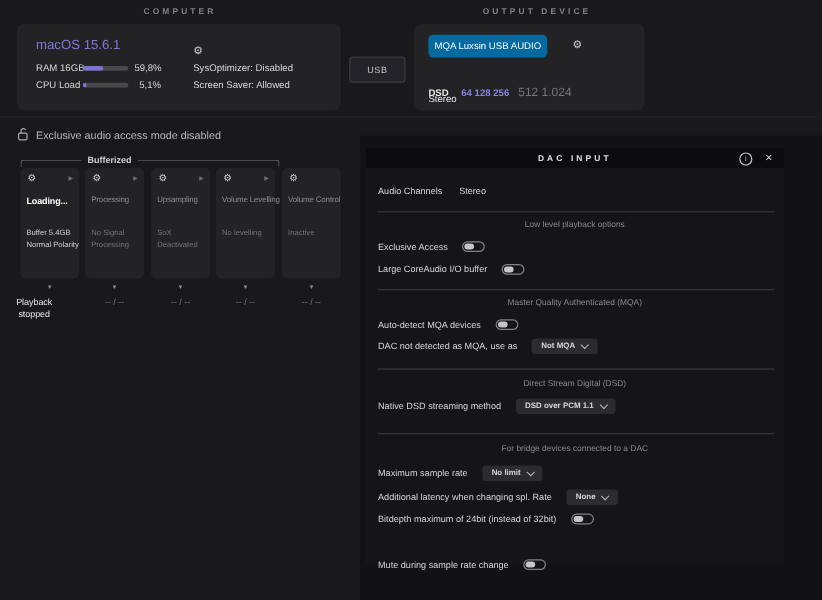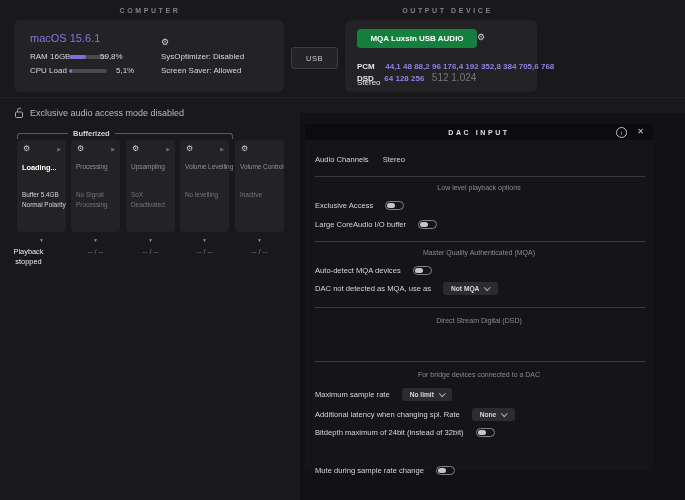--- a/index.html
+++ b/index.html
@@ -10,22 +10,22 @@
   .panel{background:#232326;border-radius:6px;}
   .os-ver{font-size:11px;color:#8477dc;}
   .meter-label{font-size:8px;color:#d8d8da;}
   .meter-val{font-size:8px;color:#d8d8da;}
   .bar{height:4px;width:38px;background:#48484d;border-radius:2px;overflow:hidden;}
   .bar-fill{height:100%;background:#7d71d6;border-radius:2px;}
   .sys-text{font-size:8px;color:#d8d8da;}
   .gear{font-size:9px;color:#cfcfd1;line-height:1;}
   .usb-btn{width:45px;height:20px;background:#242428;border:1px solid #3d3d42;border-radius:3px;
            display:flex;align-items:center;justify-content:center;font-size:7.5px;color:#c9c9cb;letter-spacing:.5px;cursor:default;}
-  .mqa-btn{width:120px;height:19px;background:#15803d;border-radius:4px;display:flex;align-items:center;justify-content:center;
-           font-size:8px;font-weight:bold;color:#fff;}
+  .mqa-btn{width:99px;height:19px;background:#0369a1;border-radius:4px;display:flex;align-items:center;justify-content:center;
+           font-size:8px;font-weight:normal;color:#fff;}
   .rate-label{font-size:8px;font-weight:bold;color:#e6e6e8;}
   .rate-purple{font-size:8px;font-weight:bold;color:#8d82e4;}
   .rate-gray{font-size:10px;color:#77777b;}
   .stereo{font-size:8px;color:#e6e6e8;}
   .notice{font-size:9px;color:#b9b9bb;}
   .bracket{height:5px;border:1px solid #5a5a5e;border-bottom:none;border-radius:3px 3px 0 0;}
   .bracket-label{font-size:7.5px;font-weight:bold;color:#d2d2d4;background:#19191b;padding:0 5px;}
   .pbox{width:49px;height:92px;background:#232326;border-radius:4px;}
   .pbox .gear{position:absolute;left:6px;top:5px;font-size:8px;}
   .play-tri{position:absolute;right:5px;top:7px;font-size:5px;color:#6e6e72;line-height:1;}
@@ -65,40 +65,36 @@
 
   <div class="abs sec-head" style="left:0;top:7;top:7px;width:300px;text-align:center;">COMPUTER</div>
   <div class="abs sec-head" style="left:345px;top:7px;width:205px;text-align:center;">OUTPUT DEVICE</div>
 
   <div class="abs panel" style="left:14px;top:20px;width:270px;height:72px;">
     <div class="abs os-ver" style="left:16px;top:12px;">macOS 15.6.1</div>
     <div class="abs meter-label" style="left:16px;top:32px;">RAM 16GB</div>
     <div class="abs bar" style="left:55px;top:35px;">
         <div class="bar-fill" style="width: 45%;"></div>
       </div>
-    <div class="abs meter-val" style="left:86px;top:32px;">59,8%</div>
+    <div class="abs meter-val" style="left:98px;top:32px;">59,8%</div>
     <div class="abs meter-label" style="left:16px;top:46px;">CPU Load</div>
     <div class="abs bar" style="left:55px;top:49px;">
         <div class="bar-fill" style="width: 9%;"></div>
       </div>
     <div class="abs meter-val" style="left:102px;top:46px;">5,1%</div>
     <div class="abs gear" style="left:147px;top:18px;">⚙</div>
     <div class="abs sys-text" style="left:147px;top:32px;">SysOptimizer: Disabled</div>
     <div class="abs sys-text" style="left:147px;top:46px;">Screen Saver: Allowed</div>
   </div>
 
   <div class="abs usb-btn" style="left:291px;top:47px;">USB</div>
 
   <div class="abs panel" style="left:345px;top:20px;width:192px;height:72px;">
     <div class="abs mqa-btn" style="left:12px;top:9px;">MQA Luxsin USB AUDIO</div>
     <div class="abs gear" style="left:132px;top:13px;">⚙</div>
-    <div class="abs" style="left:12px;top:35px;white-space:nowrap;">
-      <span class="rate-label">PCM</span>
-      <span class="rate-purple" style="margin-left:6px;">44,1 48 88,2 96 176,4 192 352,8 384 705,6 768</span>
-    </div>
     <div class="abs" style="left:12px;top:47px;white-space:nowrap;">
       <span class="rate-label">DSD</span>
       <span class="rate-purple" style="margin-left:6px;">64 128 256</span>
       <span class="rate-gray" style="margin-left:3px;">512 1.024</span>
     </div>
     <div class="abs stereo" style="left:12px;top:58px;">Stereo</div>
   </div>
 
   <div class="abs hairline" style="left:0;top:97px;width:685px;"></div>
 
@@ -202,20 +198,27 @@
       <span class="dlabel">DAC not detected as MQA, use as</span>
       <span class="dropdown">
         <span>Not MQA</span>
         <span class="chev"></span>
       </span>
     </div>
 
     <div class="pdiv" style="top:183px;"></div>
     <div class="dsec" style="top:193px;">Direct Stream Digital (DSD)</div>
 
+    <div class="drow" style="top:208px;">
+      <span class="dlabel">Native DSD streaming method</span>
+      <span class="dropdown">
+        <span>DSD over PCM 1.1</span>
+        <span class="chev"></span>
+      </span>
+    </div>
 
     <div class="pdiv" style="top:237px;"></div>
     <div class="dsec" style="top:247px;">For bridge devices connected to a DAC</div>
 
     <div class="drow" style="top:264px;">
       <span class="dlabel">Maximum sample rate</span>
       <span class="dropdown">
         <span>No limit</span>
         <span class="chev"></span>
       </span>

